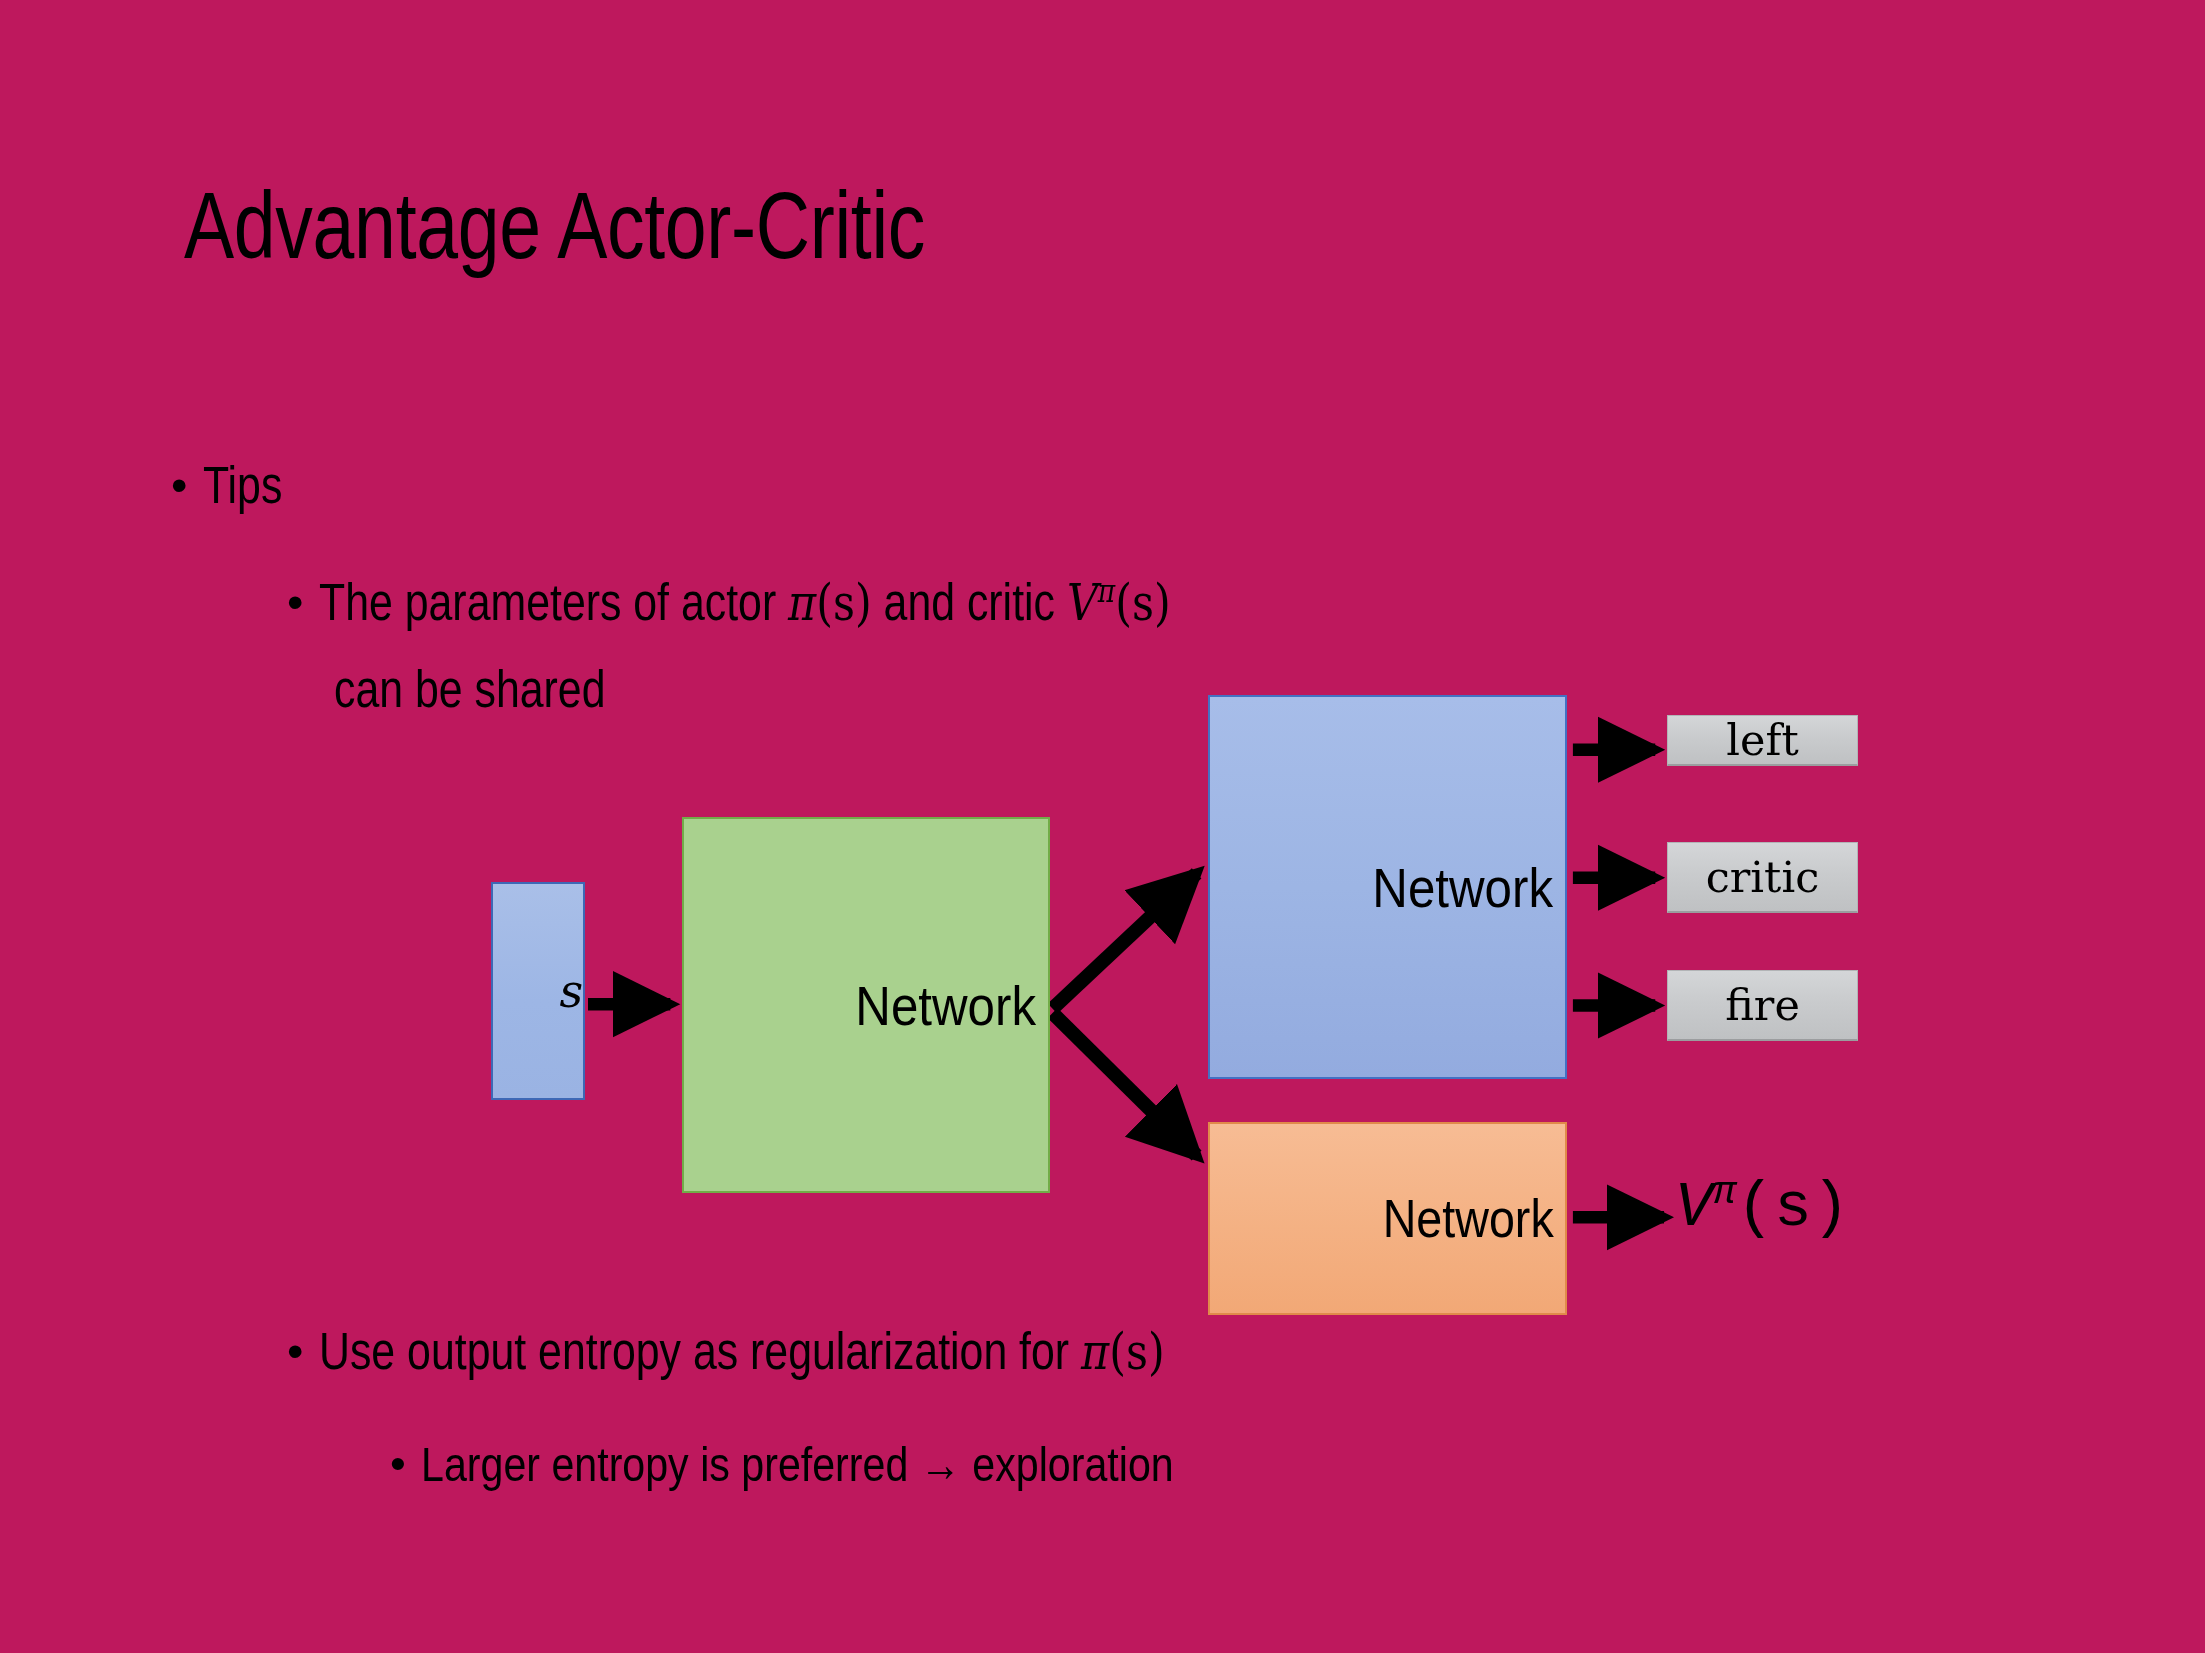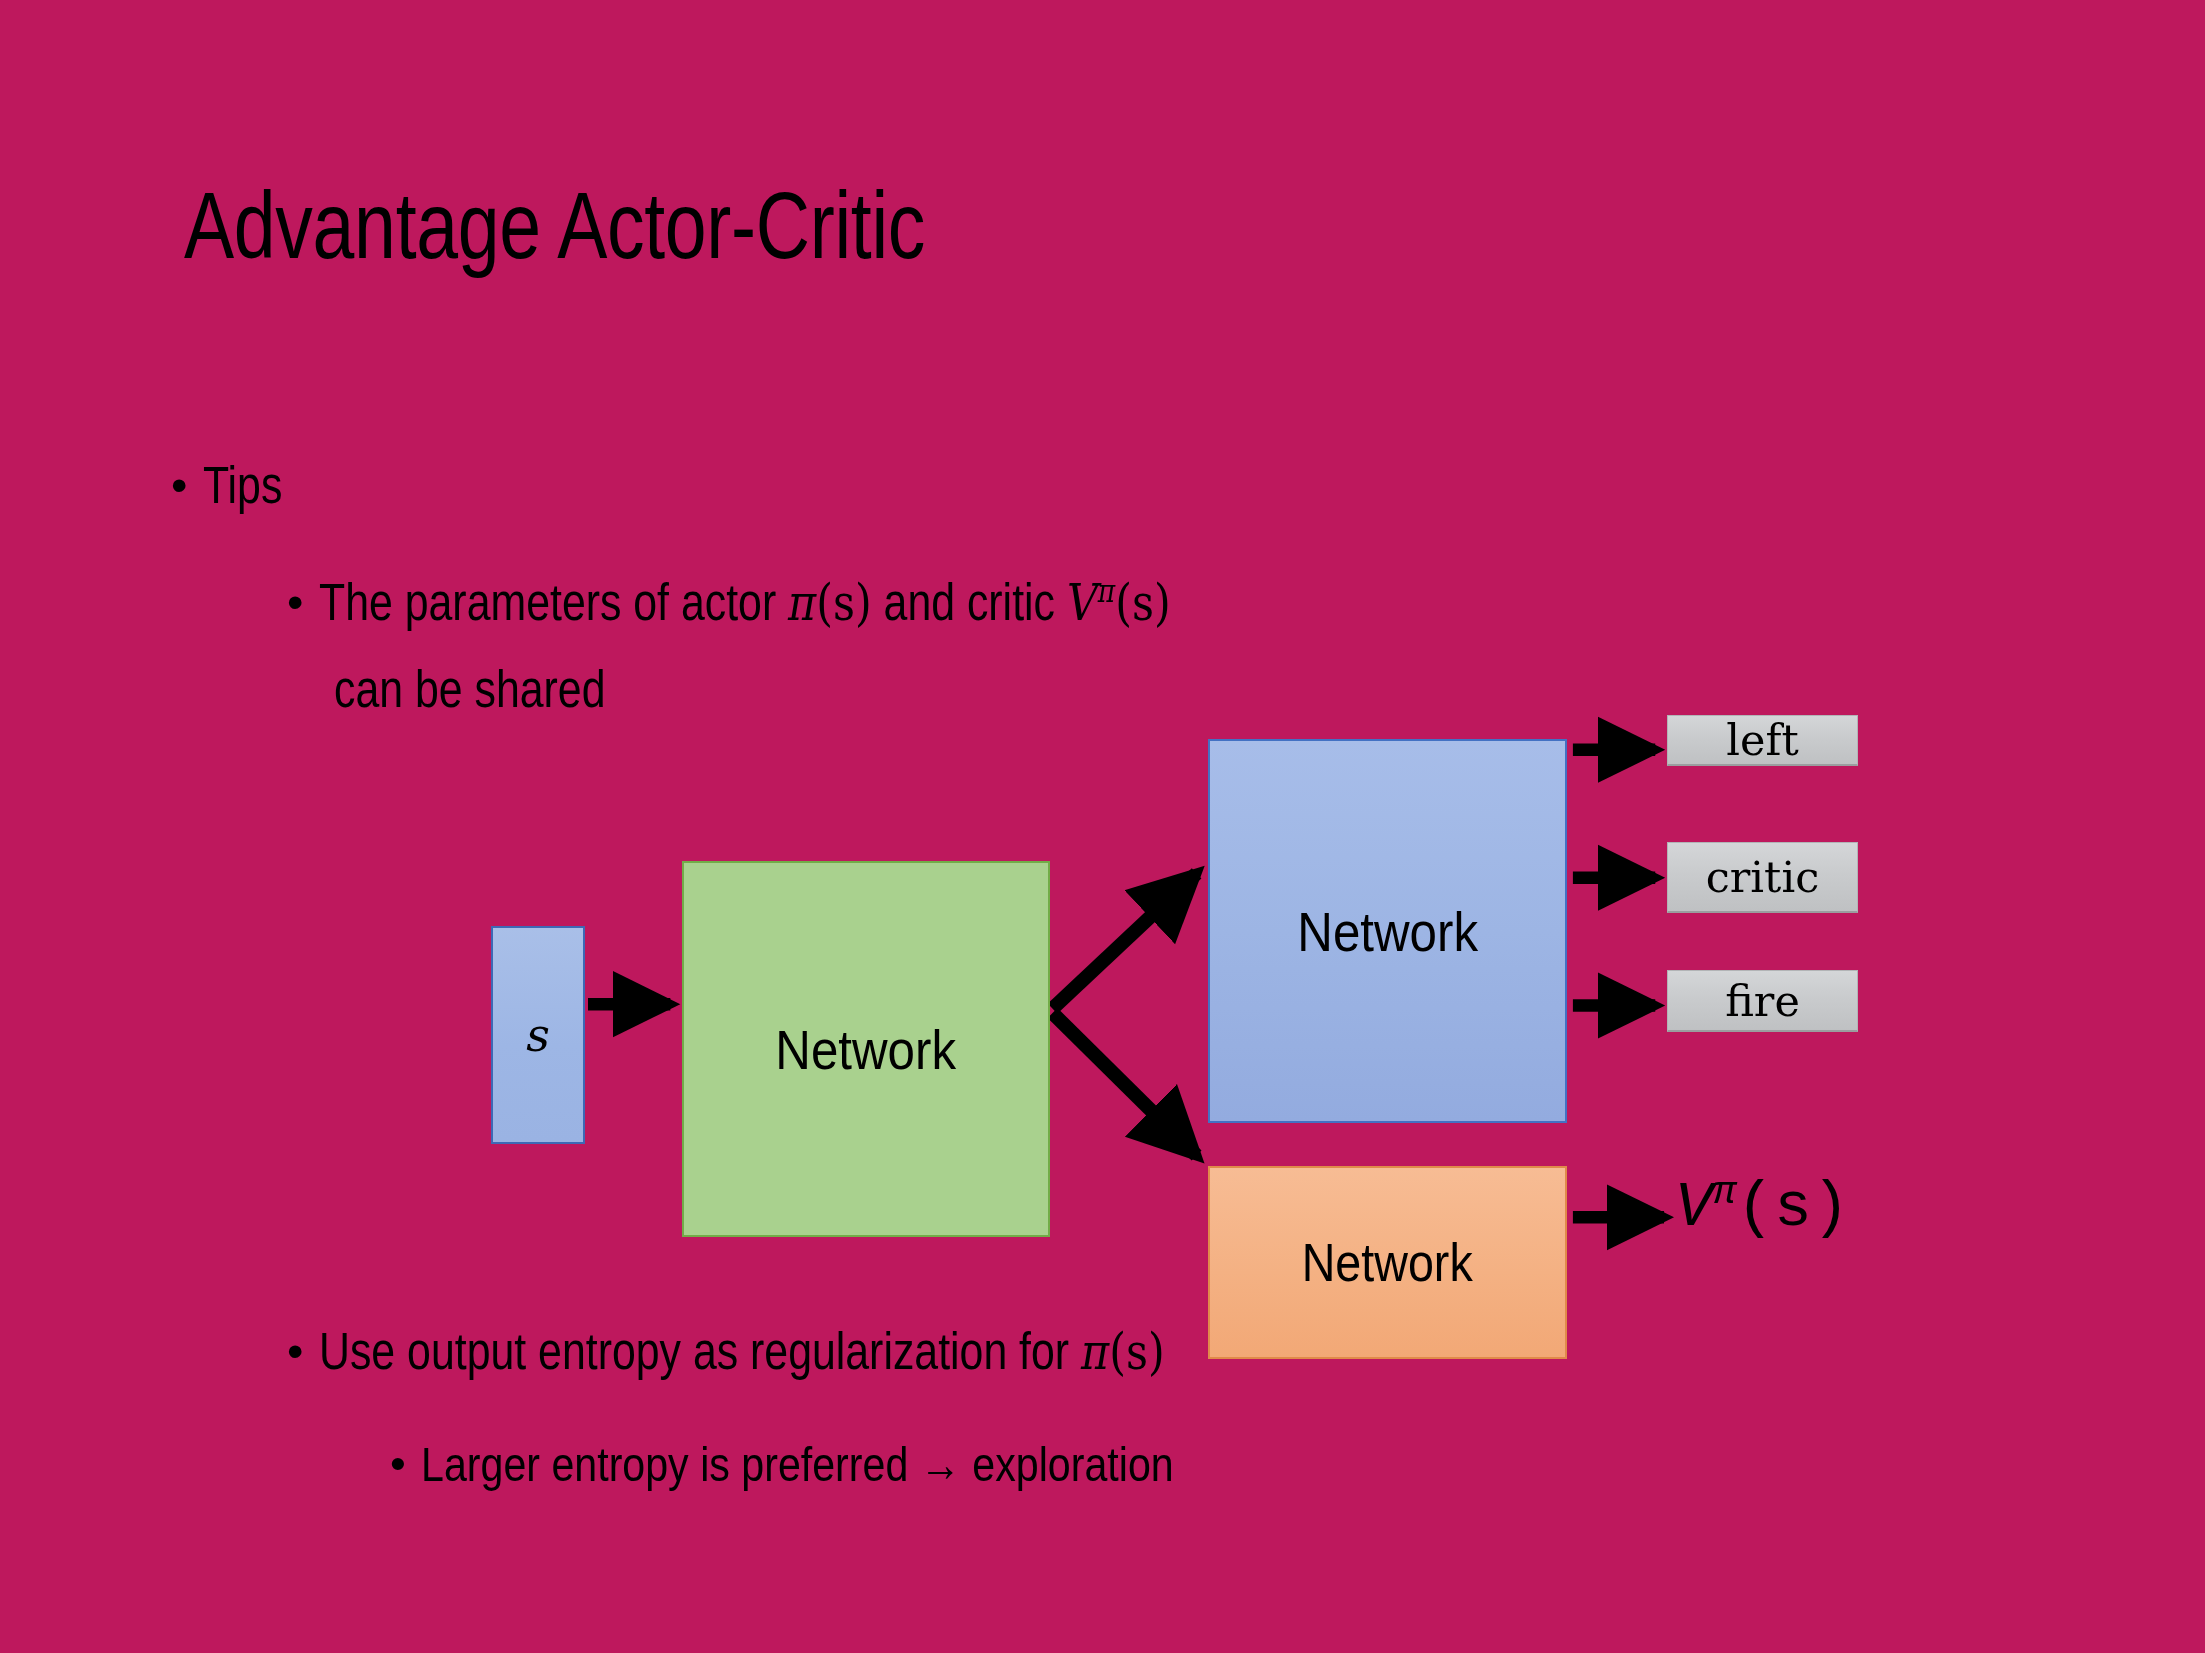--- a/index.html
+++ b/index.html
@@ -106,24 +106,23 @@
     top: 0;
     width: 2205px;
     height: 1654px;
     pointer-events: none;
   }
   .nbox {
     position: absolute;
     box-sizing: border-box;
     display: flex;
     align-items: center;
-    justify-content: center;
+    justify-content: flex-end;
     font-family: "Liberation Sans", sans-serif;
     color: #000000;
-    margin-top: 44px;
   }
   .nbox .lbl {
     transform: scaleX(0.88);
     transform-origin: center center;
     white-space: nowrap;
   }
 
   #box-state {
     left: 491px;
     top: 882px;
@@ -177,21 +176,21 @@
     justify-content: center;
     background: linear-gradient(180deg, #d4d6d8 0%, #c9cbcd 45%, #bfc1c3 100%);
     border: 1.5px solid #b2b4b6;
     border-bottom: 2.2px solid #9b9d9f;
     font-family: "DejaVu Serif", "Liberation Serif", serif;
     font-size: 43px;
     color: #000000;
   }
   #gbox-left  { left: 1667px; top: 715px;  width: 191px; height: 51px; }
   #gbox-right { left: 1667px; top: 842px; width: 191px; height: 71px; }
-  #gbox-fire  { left: 1667px; top: 970px; width: 191px; height: 62px; }
+  #gbox-fire  { left: 1667px; top: 970px; width: 191px; height: 71px; }
 
   
   #vpi-out {
     position: absolute;
     left: 1675px;
     top: 1170px;
     font-family: Liberation Mono, monospace;
     font-style: italic;
     font-size: 63px;
     white-space: nowrap;

